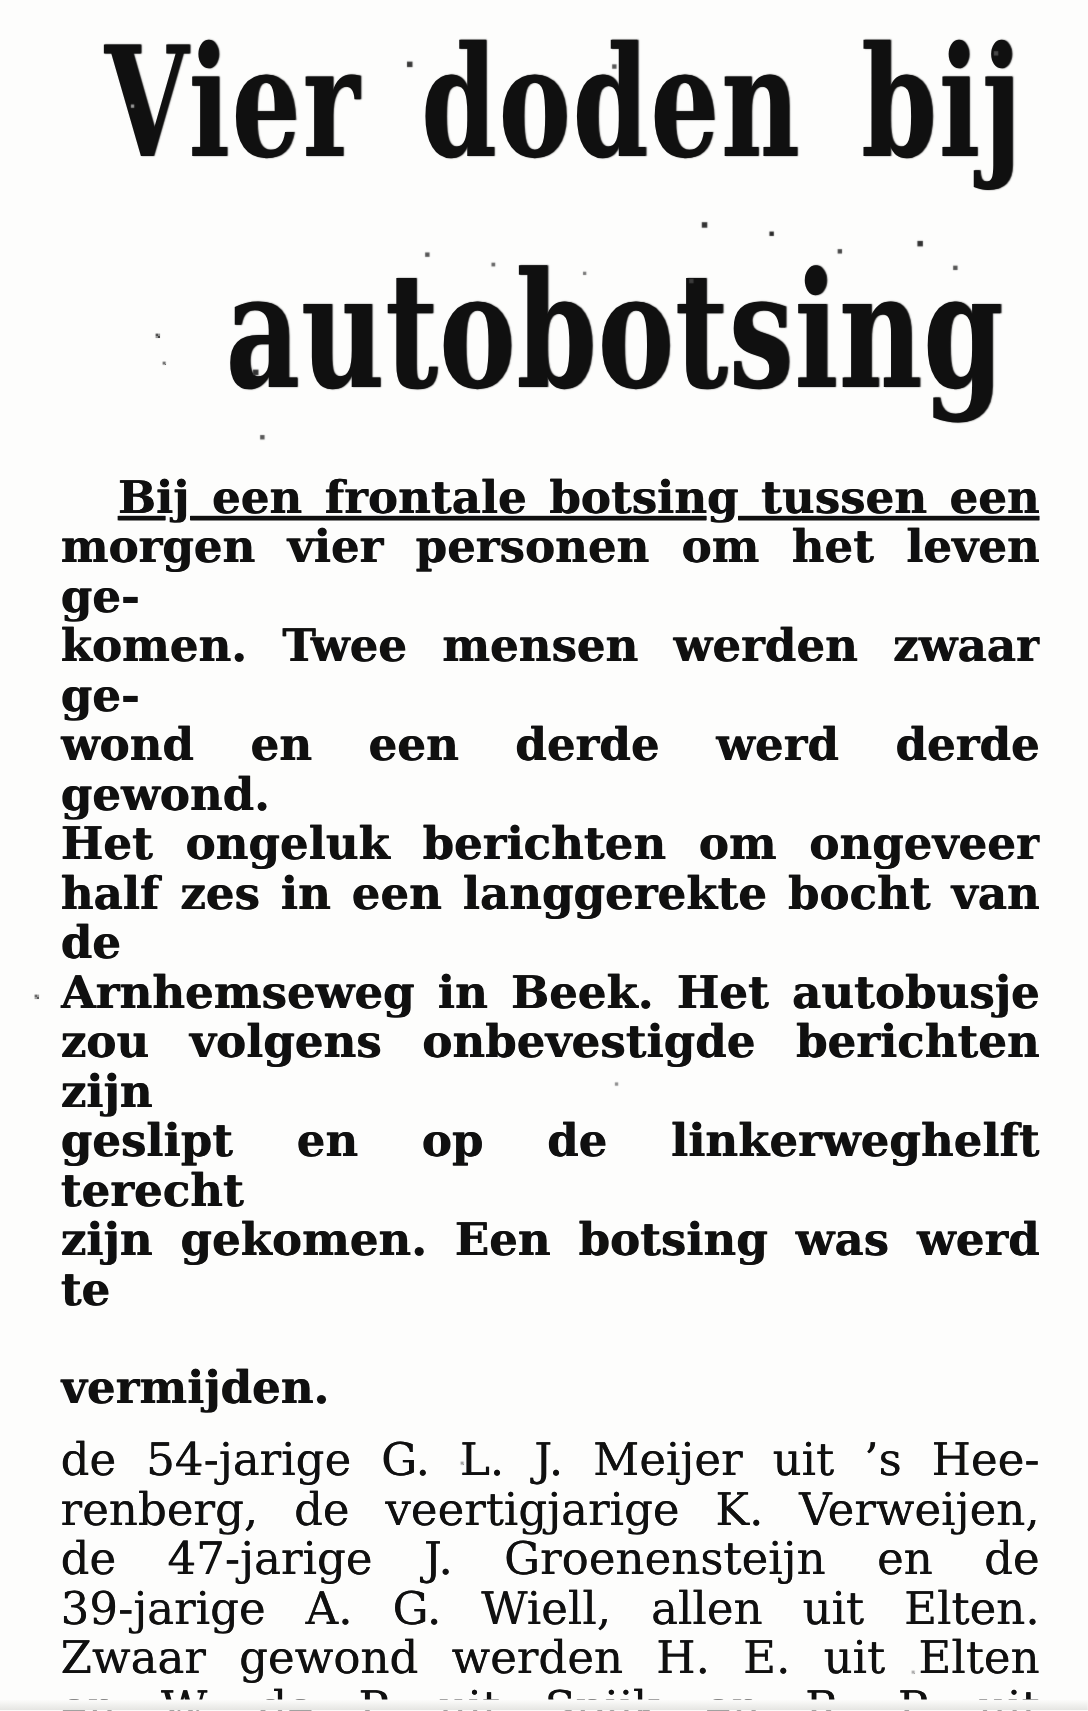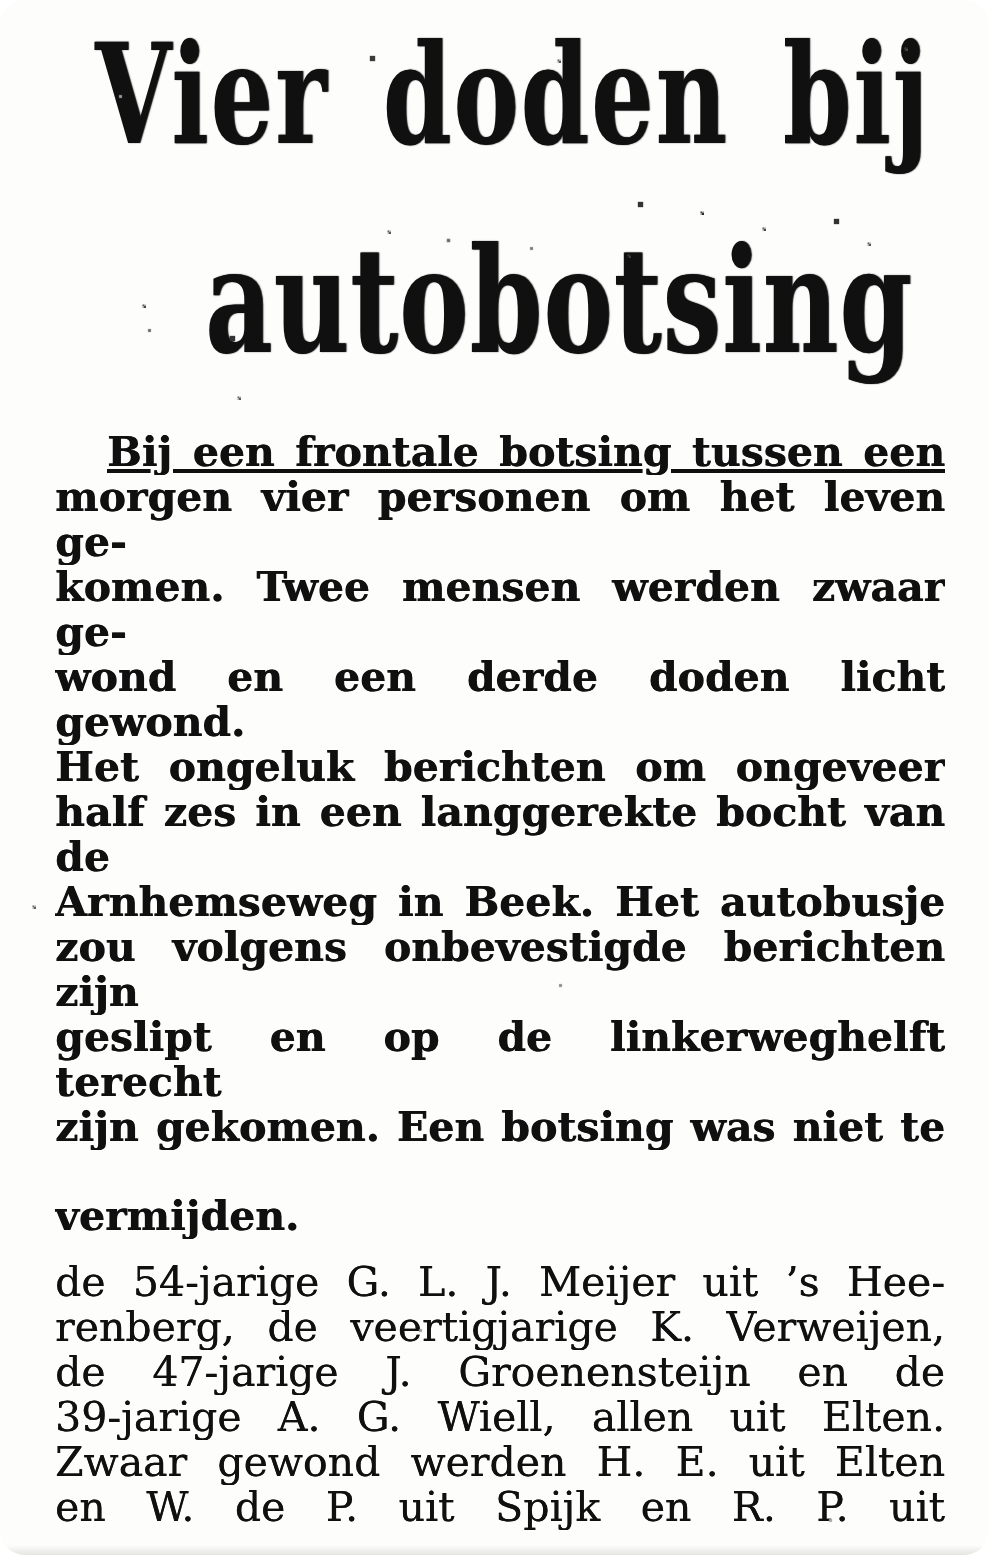--- a/index.html
+++ b/index.html
@@ -4,21 +4,20 @@
 <title>Newspaper clipping</title>
 <style>
   html,body{margin:0;padding:0;}
   .scan{
     position:relative;
     width:989px;height:1555px;
     background:#fdfdfc;
     overflow:hidden;
     font-family:"DejaVu Serif","Liberation Serif",serif;
     color:#101010;
-    border-radius:25px;
   }
   
   .masthead{position:relative;height:420px;}
   .headline-l1{
     position:absolute;top:18px;left:95px;right:59px;
     font-size:98px;line-height:1.1;font-weight:bold;
     letter-spacing:2px;
     text-align:justify;text-align-last:justify;
     transform:scaleY(1.42);transform-origin:50% 0;
     text-shadow:1px 0 1px #161616;
@@ -84,27 +83,27 @@
     <div class="headline-l1">Vier doden bij</div>
     <div class="headline-l2">autobotsing</div>
   </div>
 
   <div class="article">
 
     <div class="lead">
       <div class="line indent">Bij een frontale botsing tussen een</div>
       <div class="line">morgen vier personen om het leven ge-</div>
       <div class="line">komen. Twee mensen werden zwaar ge-</div>
-      <div class="line">wond en een derde doden licht gewond.</div>
+      <div class="line">wond en een derde werd derde gewond.</div>
       <div class="line">Het ongeluk berichten om ongeveer</div>
       <div class="line">half zes in een langgerekte bocht van de</div>
       <div class="line">Arnhemseweg in Beek. Het autobusje</div>
       <div class="line">zou volgens onbevestigde berichten zijn</div>
       <div class="line">geslipt en op de linkerweghelft terecht</div>
-      <div class="line">zijn gekomen. Een botsing was niet te</div>
+      <div class="line">zijn gekomen. Een botsing was werd te</div>
       <div class="line lastline">vermijden.</div>
     </div>
 
     <div class="bodytext">
       <div class="line">de 54-jarige G. L. J. Meijer uit ’s Hee-</div>
       <div class="line">renberg, de veertigjarige K. Verweijen,</div>
       <div class="line">de 47-jarige J. Groenensteijn en de</div>
       <div class="line">39-jarige A. G. Wiell, allen uit Elten.</div>
       <div class="line">Zwaar gewond werden H. E. uit Elten</div>
       <div class="line">en W. de P. uit Spijk en R. P. uit</div>

